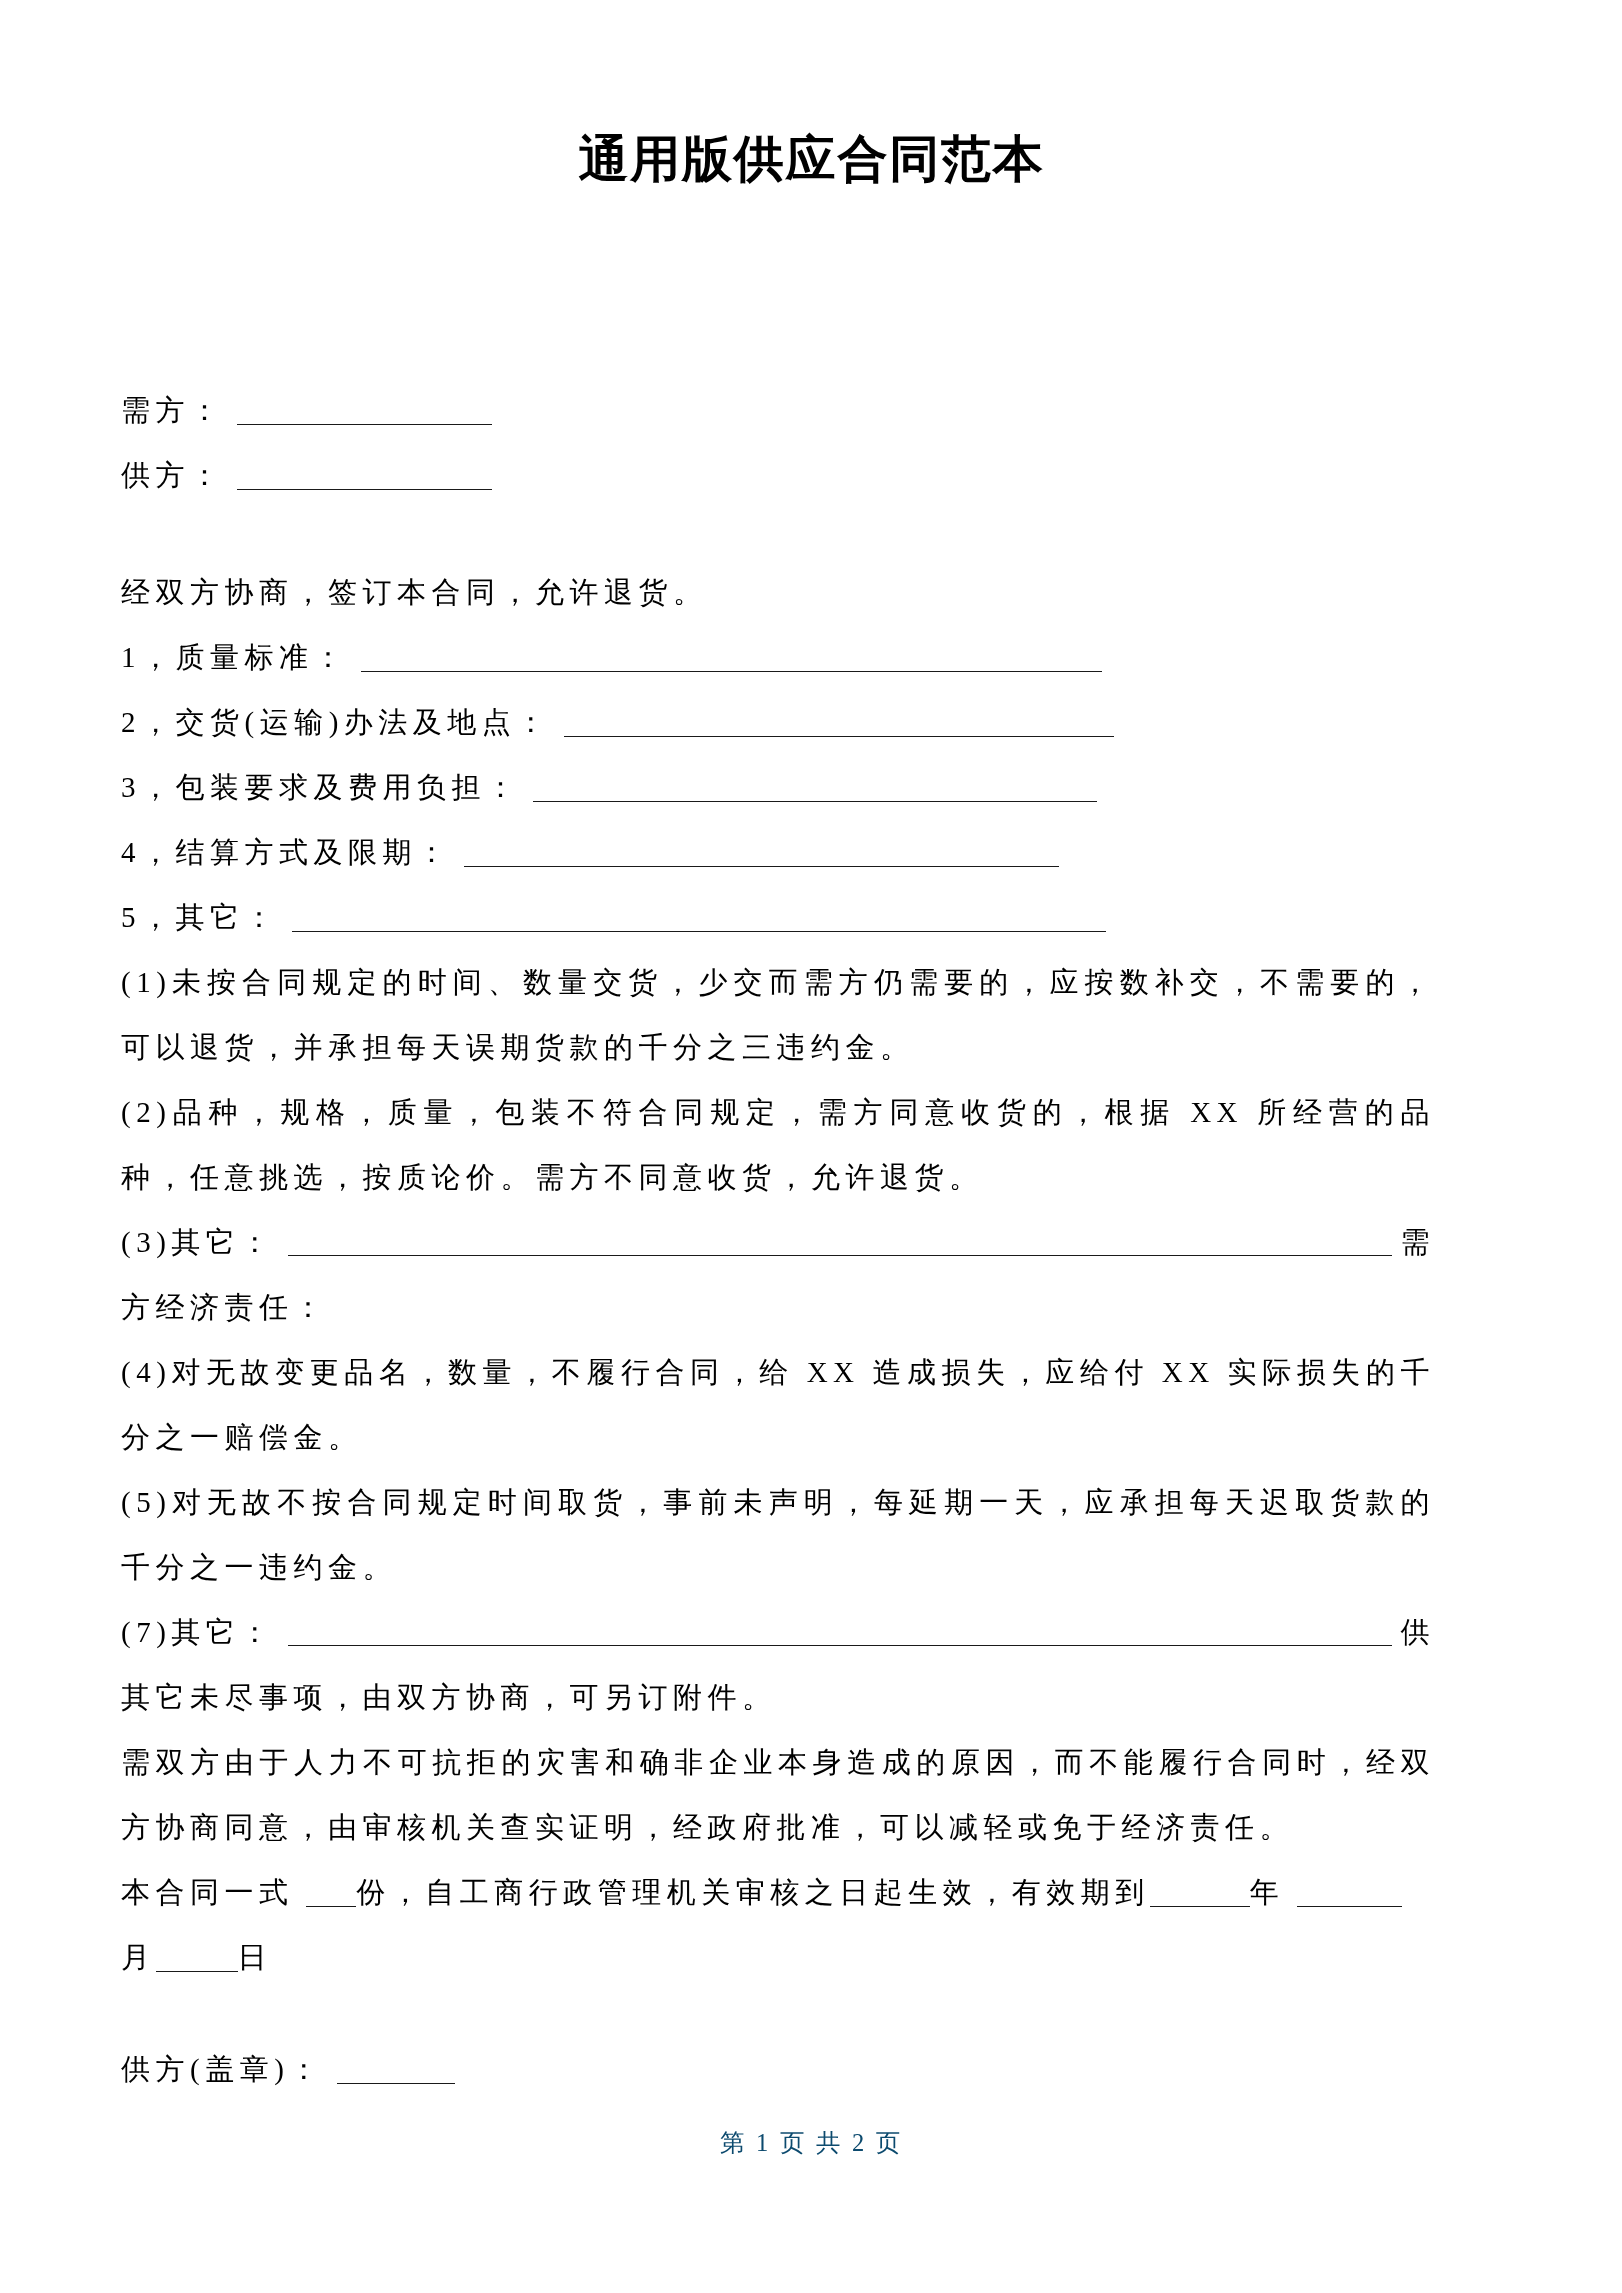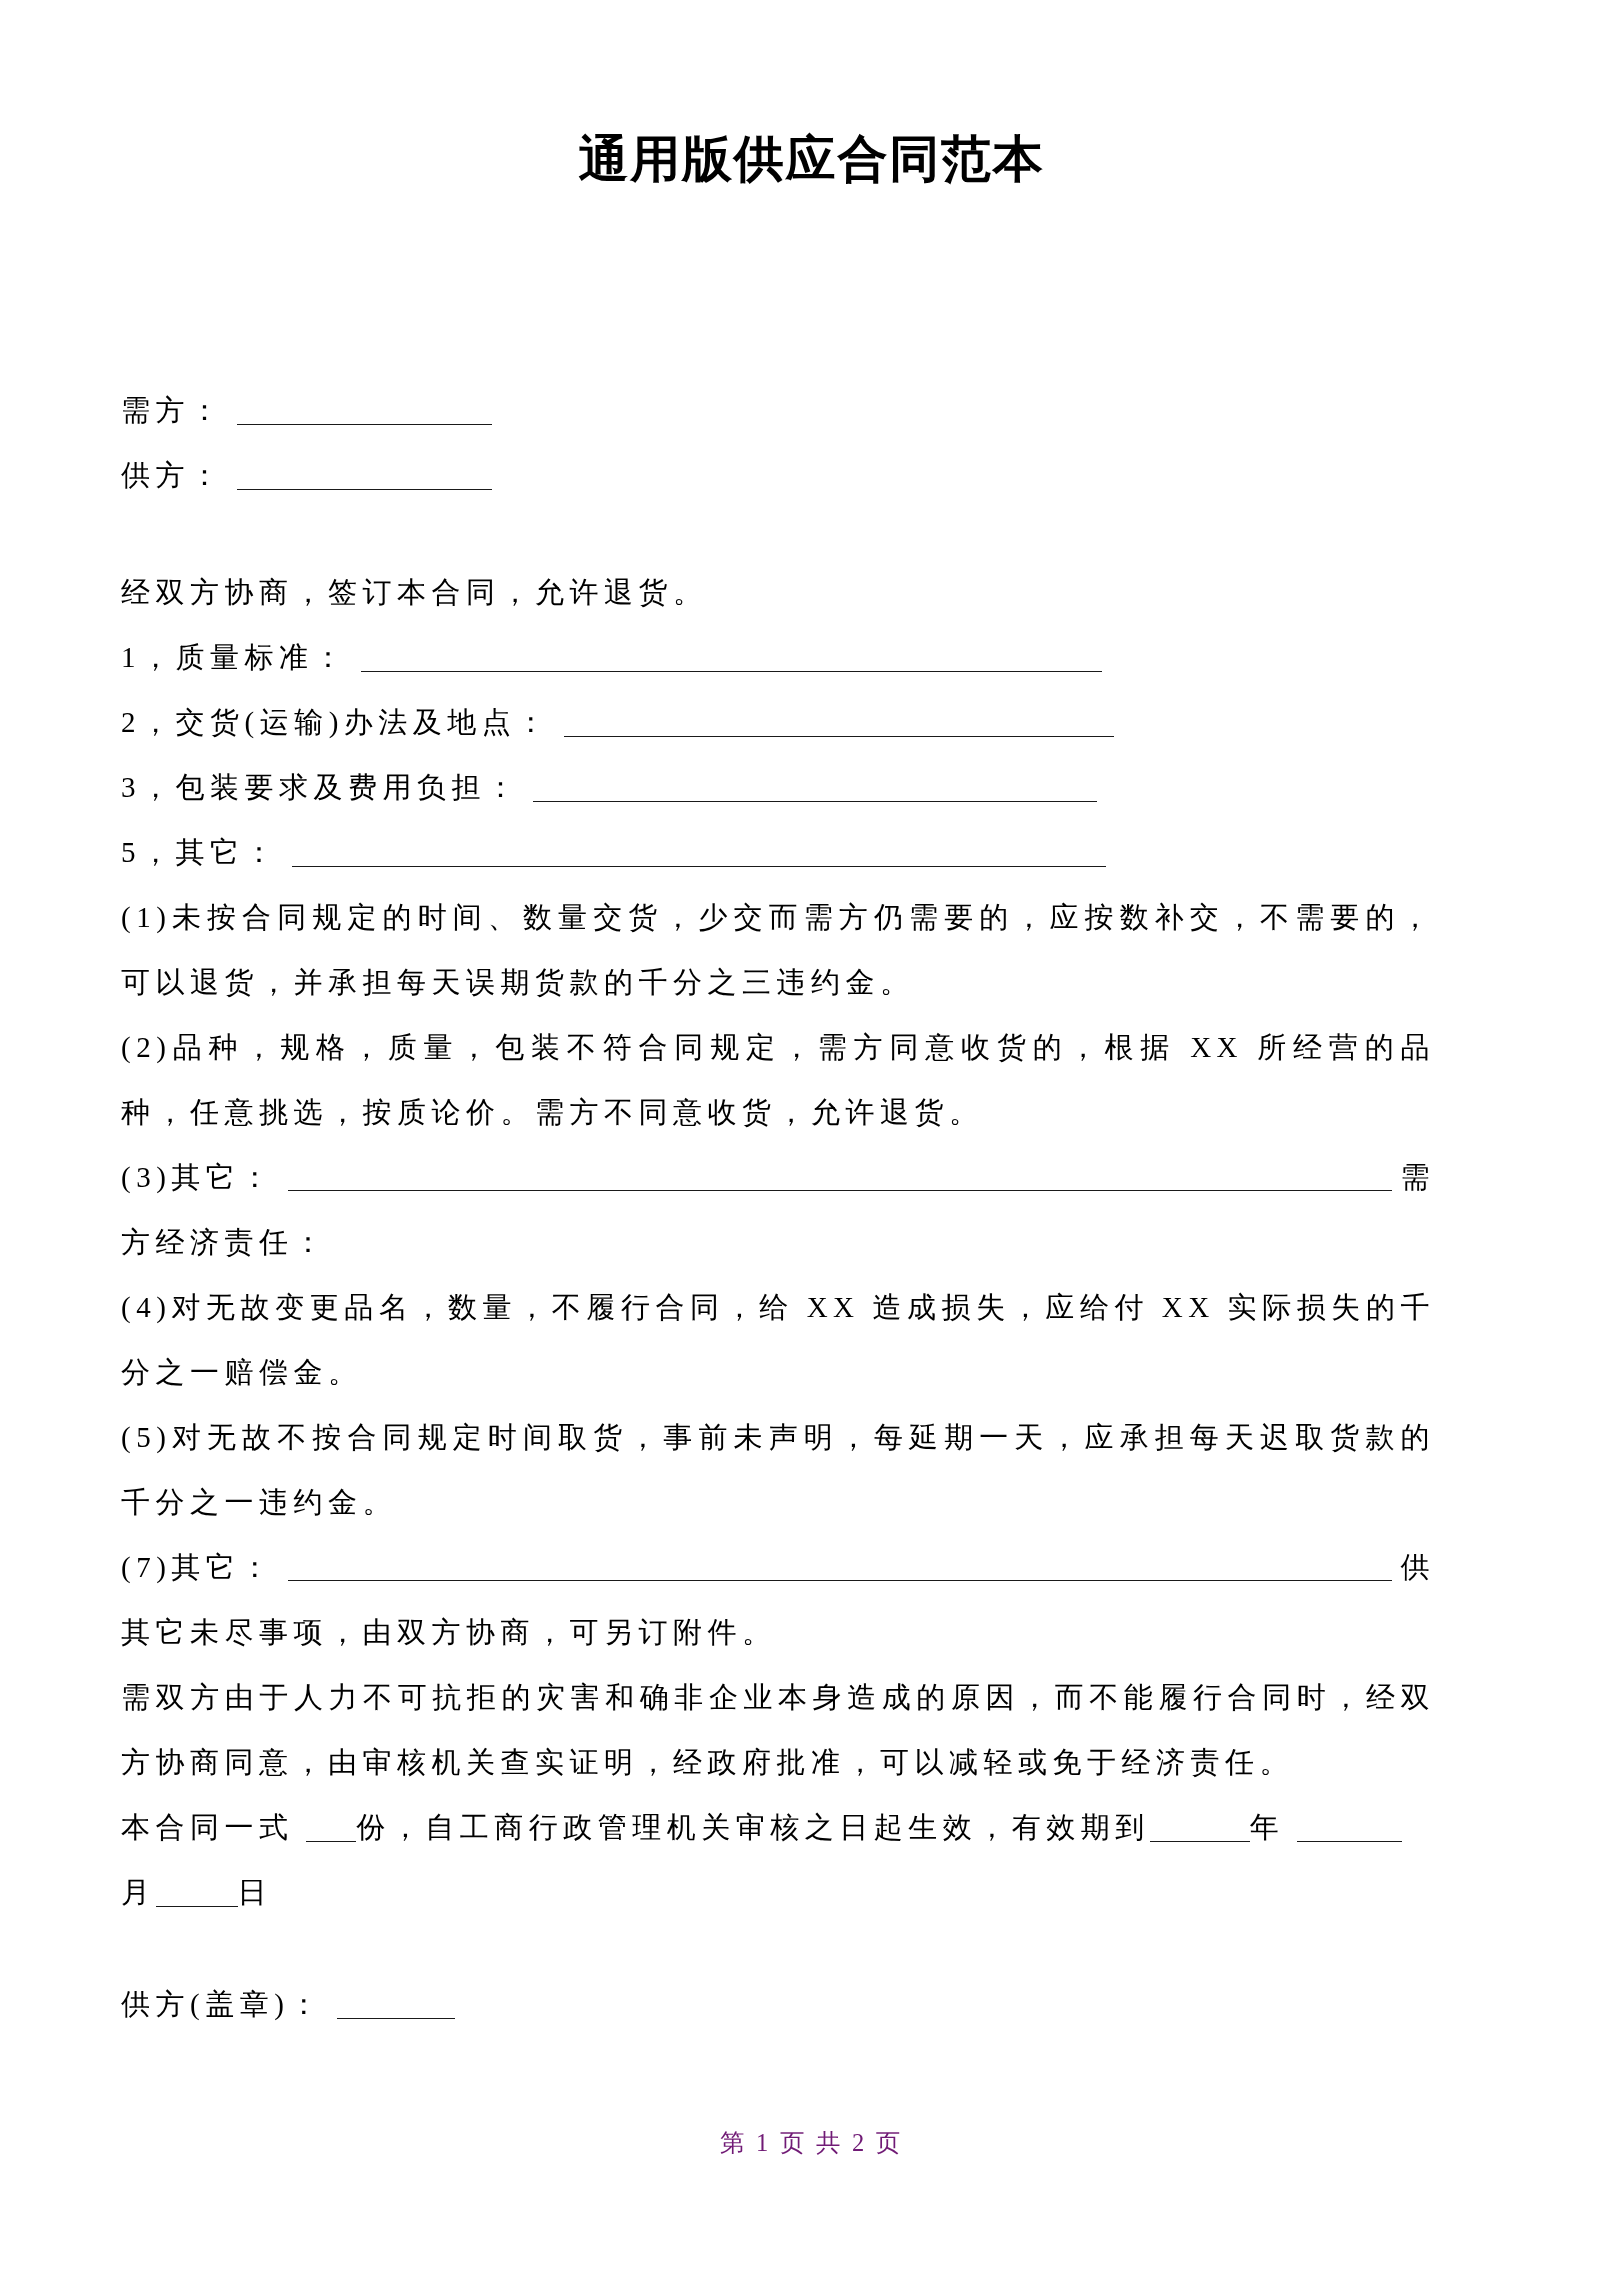--- a/index.html
+++ b/index.html
@@ -49,36 +49,37 @@
   }
   .spacer { width: 100%; }
   .page-footer {
     position: absolute;
     left: 0;
     right: 0;
     top: 2126px;
     text-align: center;
     font-size: 24.5px;
     letter-spacing: 2.7px;
-    color: #701a75;
+    color: #0c4a6e;
   }
 </style>
 </head>
 <body>
 
 <div class="page">
   <h1 class="doc-title">通用版供应合同范本</h1>
   <div class="doc-body" id="doc-body">
       <div class="para"><span>需方： </span><span class="blank" style="width: 255px;"></span></div>
       <div class="para"><span>供方： </span><span class="blank" style="width: 255px;"></span></div>
       <div class="spacer" style="height: 52px;"></div>
       <div class="para"><span>经双方协商，签订本合同，允许退货。</span></div>
       <div class="para"><span>1，质量标准： </span><span class="blank" style="width: 741px;"></span></div>
       <div class="para"><span>2，交货(运输)办法及地点： </span><span class="blank" style="width: 550px;"></span></div>
       <div class="para"><span>3，包装要求及费用负担： </span><span class="blank" style="width: 564px;"></span></div>
+      <div class="para"><span>4，结算方式及限期： </span><span class="blank" style="width: 595px;"></span></div>
       <div class="para"><span>5，其它： </span><span class="blank" style="width: 814px;"></span></div>
       <div class="para justify"><span>(1)未按合同规定的时间、数量交货，少交而需方仍需要的，应按数补交，不需要的，可以退货，并承担每天误期货款的千分之三违约金。</span></div>
       <div class="para justify"><span>(2)品种，规格，质量，包装不符合同规定，需方同意收货的，根据 XX 所经营的品种，任意挑选，按质论价。需方不同意收货，允许退货。</span></div>
       <div class="para flexline">
         <span>(3)其它：</span>
         <span class="blank grow"></span>
         <span>需</span>
       </div>
       <div class="para"><span>方经济责任：</span></div>
       <div class="para justify"><span>(4)对无故变更品名，数量，不履行合同，给 XX 造成损失，应给付 XX 实际损失的千分之一赔偿金。</span></div>

